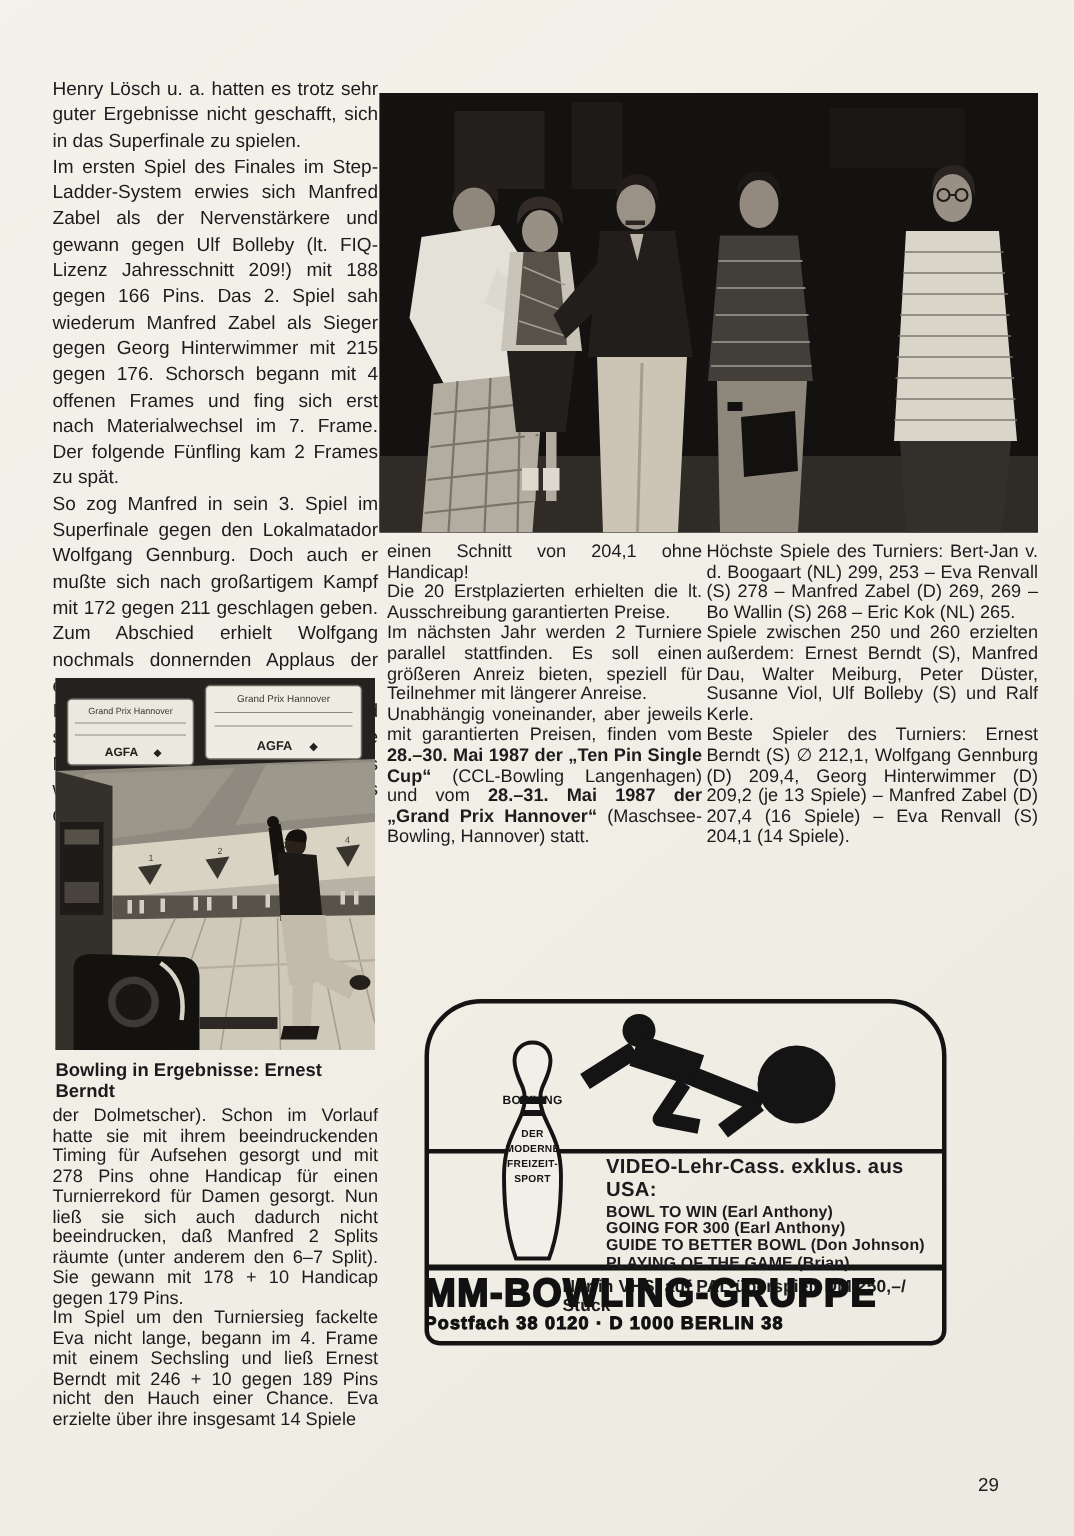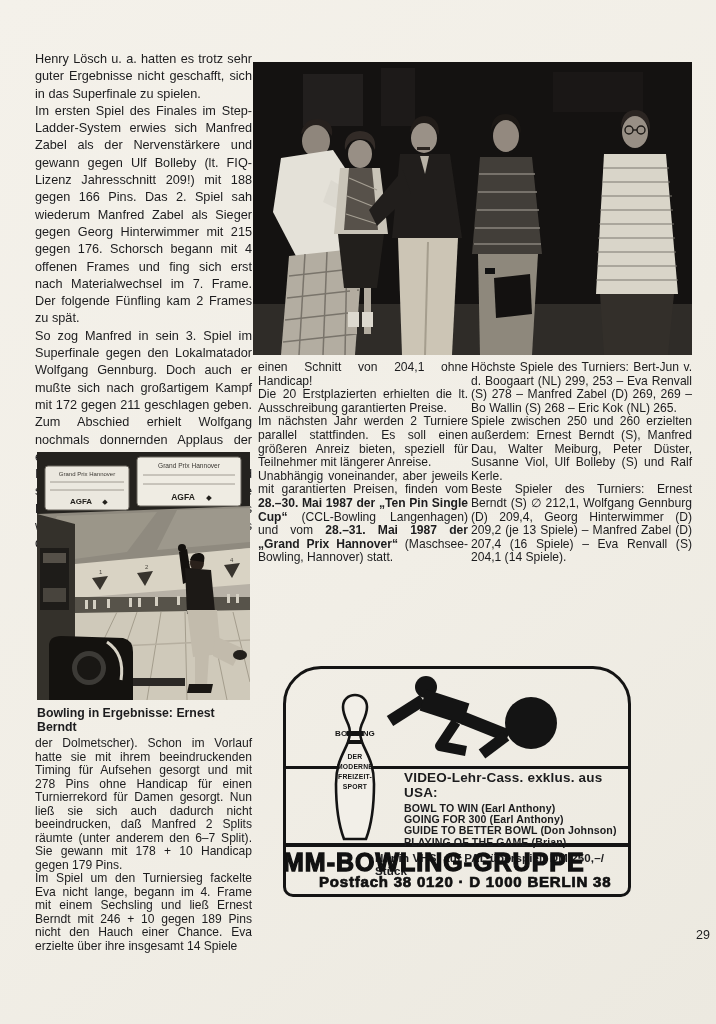--- a/index.html
+++ b/index.html
@@ -9,63 +9,63 @@
   .abs{position:absolute;}
   .col p{margin:0;text-align:justify;overflow-wrap:break-word;}
   .col .b{font-weight:bold;}
   .col1{left:35px;top:51px;width:217px;font-size:12.7px;line-height:17.3px;}
   .col2{left:258px;top:361px;width:210px;font-size:12.1px;line-height:13.6px;}
   .col3{left:471px;top:361px;width:221px;font-size:12.1px;line-height:13.6px;}
   .col4{left:35px;top:737px;width:217px;font-size:12.1px;line-height:13.5px;}
   .photo{background:#171514;}
   .photo svg{display:block;}
   .caption{left:37px;top:706px;width:214px;font-size:12.3px;font-weight:bold;}
-  .page-number{left:652px;top:928px;font-size:12.5px;margin-left:44px;}
+  .page-number{left:652px;top:983px;font-size:12.5px;}
 
   
   .ad{left:283px;top:666px;width:348px;height:231px;}
   .ad-frame{position:absolute;left:0;top:0;right:0;bottom:0;
             border:3.5px solid #141414;border-radius:38px 38px 10px 10px;}
   .ad-div1{position:absolute;left:3px;right:3px;top:100px;height:2.5px;background:#141414;}
   .ad-div2{position:absolute;left:3px;right:3px;top:177px;height:3.5px;background:#141414;}
   .ad-picto{position:absolute;left:95px;top:8px;width:185px;height:88px;}
   .ad-pin{position:absolute;left:42px;top:26px;width:60px;height:153px;z-index:2;}
   .pin-text{position:absolute;left:42px;top:26px;width:60px;z-index:3;text-align:center;
             font-weight:bold;color:#141414;line-height:1;}
   .pin-l1{position:absolute;top:38px;left:0;right:0;font-size:8px;letter-spacing:.2px;font-weight:bold;text-align:center;}
   .pin-sm{position:absolute;left:0;right:0;font-size:6.8px;font-weight:bold;text-align:center;letter-spacing:.2px;}
   .ad-body{position:absolute;left:0;right:5px;top:104px;z-index:1;}
   .ad-header{margin-left:121px;font-size:13.5px;font-weight:bold;letter-spacing:.2px;margin-bottom:3px;}
   .ad-video{margin-left:121px;font-size:10.6px;font-weight:bold;line-height:11.2px;letter-spacing:.1px;}
   .ad-note{margin-left:92px;margin-top:3px;font-size:11.6px;font-weight:bold;letter-spacing:.1px;}
   .ad-banner{position:absolute;left:0;right:0;top:181px;bottom:3px;text-align:left;z-index:1;}
   .ad-company{font-size:25px;font-weight:bold;letter-spacing:1px;color:#111;
               -webkit-text-stroke:1.3px #111;line-height:26px;margin-top:2px;transform:scaleY(1.05);}
-  .ad-address{font-size:15px;font-weight:bold;color:#111;-webkit-text-stroke:.7px #111;
-              letter-spacing:.8px;line-height:14px;padding-left:36px;}
+  .ad-address{font-size:12px;font-weight:bold;color:#111;-webkit-text-stroke:.7px #111;
+              letter-spacing:.8px;line-height:14px;}
 </style>
 </head>
 <body>
 
 <div class="page">
 
   <div class="abs col col1">
       <p><span>Henry Lösch u. a. hatten es trotz sehr guter Ergebnisse nicht geschafft, sich in das Superfinale zu spielen.</span></p>
       <p><span>Im ersten Spiel des Finales im Step-Ladder-System erwies sich Manfred Zabel als der Nervenstärkere und gewann gegen Ulf Bolleby (lt. FIQ-Lizenz Jahresschnitt 209!) mit 188 gegen 166 Pins. Das 2. Spiel sah wiederum Manfred Zabel als Sieger gegen Georg Hinterwimmer mit 215 gegen 176. Schorsch begann mit 4 offenen Frames und fing sich erst nach Materialwechsel im 7. Frame. Der folgende Fünfling kam 2 Frames zu spät.</span></p>
       <p><span>So zog Manfred in sein 3. Spiel im Superfinale gegen den Lokalmatador Wolfgang Gennburg. Doch auch er mußte sich nach großartigem Kampf mit 172 gegen 211 geschlagen geben. Zum Abschied erhielt Wolfgang nochmals donnernden Applaus der einheimischen Zuschauer.</span></p>
       <p><span>Im 4. Spiel fand nun auch Manfred seinen Meister – besser gesagt, seine Meisterin. Eva Renvall aus Västeras war mit dem Papa angereist (als deutschstämmiger Schwede war er</span></p>
     </div>
   <div class="abs col col2">
       <p><span>einen Schnitt von 204,1 ohne Handicap!</span></p>
       <p><span>Die 20 Erstplazierten erhielten die lt. Ausschreibung garantierten Preise.</span></p>
       <p><span>Im nächsten Jahr werden 2 Turniere parallel stattfinden. Es soll einen größeren Anreiz bieten, speziell für Teilnehmer mit längerer Anreise.</span></p>
       <p><span>Unabhängig voneinander, aber jeweils mit garantierten Preisen, finden vom </span><span class="b">28.–30. Mai 1987 der „Ten Pin Single Cup“</span><span> (CCL-Bowling Langenhagen) und vom </span><span class="b">28.–31. Mai 1987 der „Grand Prix Hannover“</span><span> (Maschsee-Bowling, Hannover) statt.</span></p>
     </div>
   <div class="abs col col3">
-      <p><span>Höchste Spiele des Turniers: Bert-Jun v. d. Boogaart (NL) 299, 253 – Eva Renvall (S) 278 – Manfred Zabel (D) 269, 269 – Bo Wallin (S) 268 – Eric Kok (NL) 265.</span></p>
+      <p><span>Höchste Spiele des Turniers: Bert-Jan v. d. Boogaart (NL) 299, 253 – Eva Renvall (S) 278 – Manfred Zabel (D) 269, 269 – Bo Wallin (S) 268 – Eric Kok (NL) 265.</span></p>
       <p><span>Spiele zwischen 250 und 260 erzielten außerdem: Ernest Berndt (S), Manfred Dau, Walter Meiburg, Peter Düster, Susanne Viol, Ulf Bolleby (S) und Ralf Kerle.</span></p>
       <p><span>Beste Spieler des Turniers: Ernest Berndt (S) ∅ 212,1, Wolfgang Gennburg (D) 209,4, Georg Hinterwimmer (D) 209,2 (je 13 Spiele) – Manfred Zabel (D) 207,4 (16 Spiele) – Eva Renvall (S) 204,1 (14 Spiele).</span></p>
     </div>
   <div class="abs col col4">
       <p><span>der Dolmetscher). Schon im Vorlauf hatte sie mit ihrem beeindruckenden Timing für Aufsehen gesorgt und mit 278 Pins ohne Handicap für einen Turnierrekord für Damen gesorgt. Nun ließ sie sich auch dadurch nicht beeindrucken, daß Manfred 2 Splits räumte (unter anderem den 6–7 Split). Sie gewann mit 178 + 10 Handicap gegen 179 Pins.</span></p>
       <p><span>Im Spiel um den Turniersieg fackelte Eva nicht lange, begann im 4. Frame mit einem Sechsling und ließ Ernest Berndt mit 246 + 10 gegen 189 Pins nicht den Hauch einer Chance. Eva erzielte über ihre insgesamt 14 Spiele</span></p>
     </div>
 
   <div class="abs photo" style="left:253px;top:62px;width:439px;height:293px;">
     <svg width="439" height="293" viewBox="0 0 439 293">

